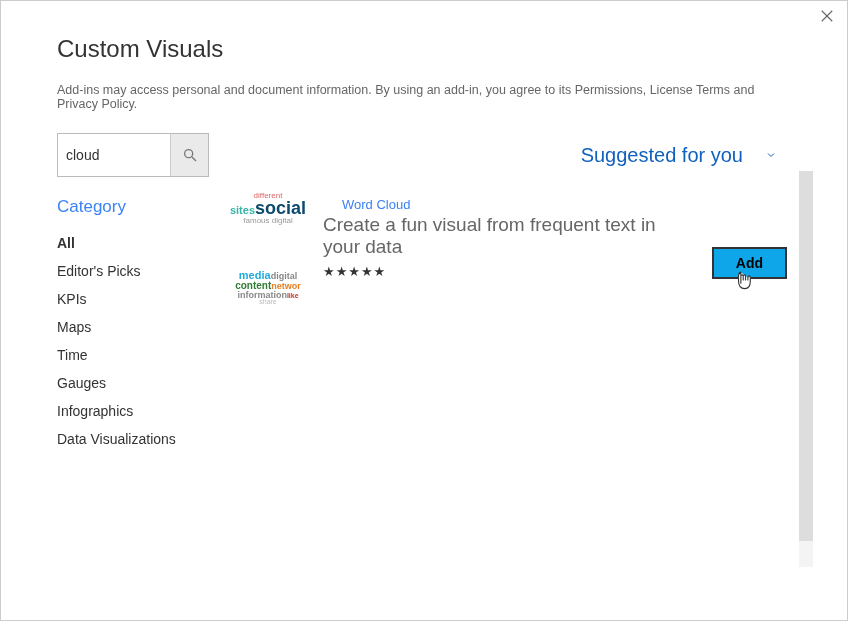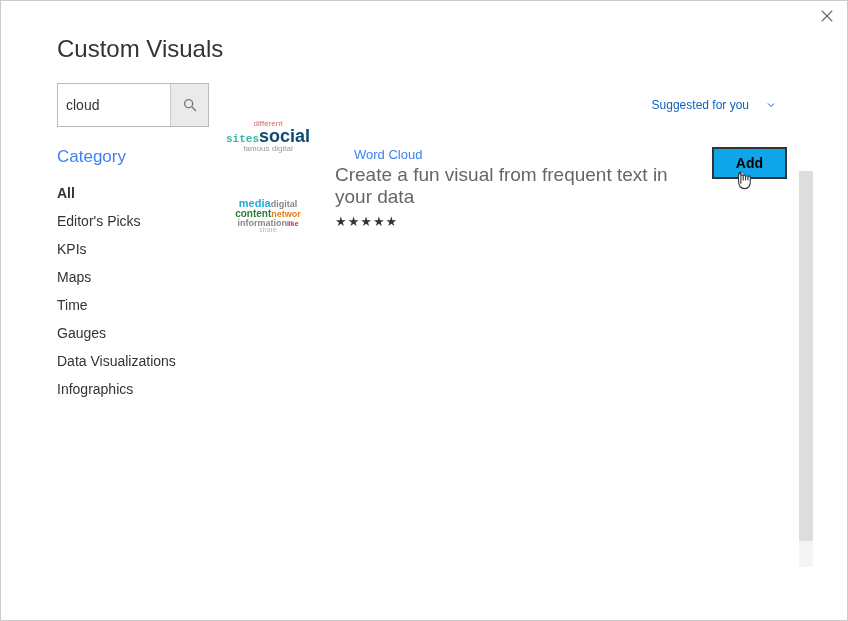--- a/index.html
+++ b/index.html
@@ -74,25 +74,25 @@
     }
     .search-btn svg {
       width: 16px;
       height: 16px;
       stroke: #777;
       fill: none;
       stroke-width: 2;
     }
     .suggested {
       color: #1061BF;
-      font-size: 12px;
-      cursor: pointer;
-      display: flex;
-      align-items: center;
-      gap: 16px;
+      font-size: 20px;
+      cursor: pointer;
+      display: flex;
+      align-items: center;
+      gap: 22px;
       margin-right: 20px;
     }
     .suggested svg {
       width: 12px;
       height: 12px;
       stroke: #1061BF;
       fill: none;
       stroke-width: 2;
     }
     .main-area {
@@ -120,38 +120,38 @@
     }
     .cat-list li.active {
       font-weight: 600;
     }
     .results {
       flex: 1;
       padding-right: 10px;
     }
     .result-item {
       display: flex;
-      gap: 28px;
-      align-items: flex-start;
+      gap: 16px;
+      align-items: flex-end;
     }
     .thumb {
       width: 78px;
       height: 60px;
       flex-shrink: 0;
       position: relative;
       display: flex;
       flex-direction: column;
       align-items: center;
       justify-content: center;
       font-weight: bold;
       line-height: 0.95;
     }
     .thumb .w1 { color: #d66; font-size: 8px; font-weight: normal; }
     .thumb .w2 { font-size: 11px; }
-    .thumb .w2a { color: #36b5a8; font-family: Liberation Mono, monospace; }
+    .thumb .w2a { color: #36b5a8; }
     .thumb .w2b { color: #0c4a6e; font-size: 18px; }
     .thumb .w3 { color: #999; font-size: 8px; font-weight: normal; }
     .thumb .w4 { font-size: 11px; margin-top: 46px; }
     .thumb .w4a { color: #22aadd; }
     .thumb .w4b { color: #888; font-size: 9px; }
     .thumb .w5 { font-size: 10px; }
     .thumb .w5a { color: #2e7d32; }
     .thumb .w5b { color: #e67e22; font-size: 9px; }
     .thumb .w6 { color: #888; font-size: 9px; }
     .thumb .w7 { color: #bbb; font-size: 7px; font-weight: normal; }
@@ -218,20 +218,21 @@
 
 <div class="close-btn">
   <svg viewBox="0 0 16 16" width="14" height="14">
       <line x1="2" y1="2" x2="14" y2="14" stroke="#666" stroke-width="1.3"></line>
       <line x1="14" y1="2" x2="2" y2="14" stroke="#666" stroke-width="1.3"></line>
     </svg>
 </div>
 
 <div class="content">
   <h1 class="title">Custom Visuals</h1>
+  <p class="disclaimer">Add-ins may access personal and document information. By using an add-in, you agree to its Permissions, License Terms and Privacy Policy.</p>
 
   <div class="top-row">
     <div class="search-wrap">
       <input class="search-input" type="text" value="cloud" placeholder="Search" style="">
       <button class="search-btn">
         <svg viewBox="0 0 24 24">
             <circle cx="10" cy="10" r="6"></circle>
             <line x1="15" y1="15" x2="21" y2="21"></line>
           </svg>
       </button>
@@ -247,22 +248,22 @@
   <div class="main-area">
     <div class="sidebar">
       <div class="cat-header">Category</div>
       <ul class="cat-list">
         <li class="active">All</li>
         <li>Editor's Picks</li>
         <li>KPIs</li>
         <li>Maps</li>
         <li>Time</li>
         <li>Gauges</li>
+        <li>Infographics</li>
         <li>Data Visualizations</li>
-        <li>Infographics</li>
       </ul>
     </div>
 
     <div class="results">
       <div class="result-item">
         <div class="thumb">
           <div class="w1">different</div>
           <div class="w2"><span class="w2a">sites</span><span class="w2b">social</span></div>
           <div class="w3"><span>famous</span> <span>digital</span></div>
           <div class="w4"><span class="w4a">media</span><span class="w4b">digital</span></div>

